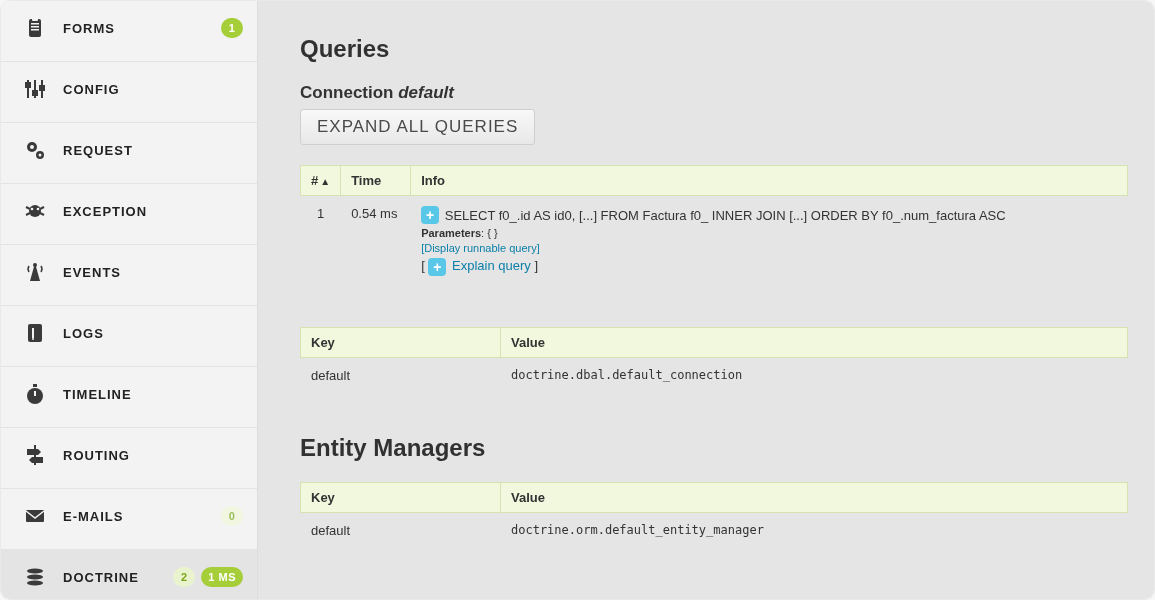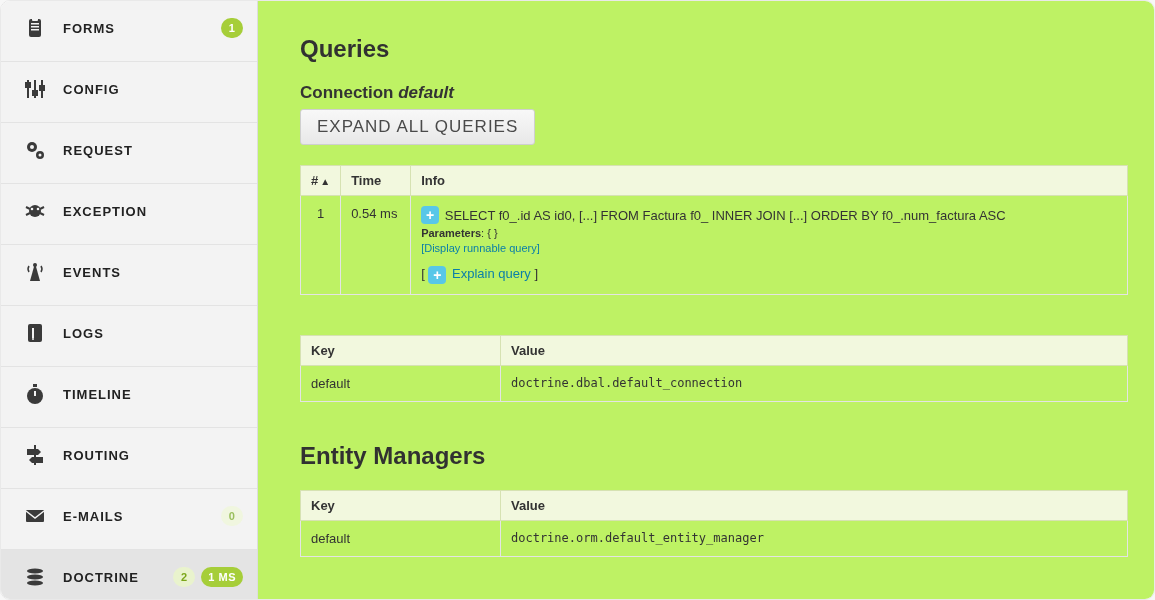--- a/index.html
+++ b/index.html
@@ -8,34 +8,34 @@
   .sidebar { width: 257px; flex: 0 0 257px; background: #f3f3f3; border-right: 1px solid #ddd; }
   .sidebar-item { display: flex; align-items: center; padding: 14px 14px 20px 18px; border-bottom: 1px solid #e3e3e3; cursor: pointer; }
   .sidebar-item.active { background: #e4e4e4; }
   .sidebar-item .icon { width: 32px; height: 26px; flex: 0 0 32px; display: flex; align-items: center; justify-content: center; color: #3a3a3a; }
   .sidebar-item .icon svg { width: 24px; height: 24px; }
   .sidebar-item .label { flex: 1 1 auto; margin-left: 12px; font-weight: 700; letter-spacing: 1px; font-size: 13px; color: #222; text-transform: uppercase; }
   .sidebar-item .badges { display: flex; gap: 6px; }
   .badge { display: inline-flex; align-items: center; justify-content: center; min-width: 22px; height: 20px; padding: 0 7px; border-radius: 10px; background: #a6ce39; color: #fff; font-size: 11px; font-weight: 700; letter-spacing: 0.5px; }
   .badge.hollow { background: #e9f3cd; color: #7ba61a; }
   .badge.zeroish { background: #f0f6df; color: #9abf5c; }
-  .main { flex: 1 1 auto; background: #bef264; overflow: auto; padding: 34px 26px 0 42px; }
+  .main { flex: 1 1 auto; background: #e5e5e5; overflow: auto; padding: 34px 26px 0 42px; }
   h2 { font-size: 24px; font-weight: 700; color: #313131; margin-bottom: 20px; }
   h3 { font-size: 17px; font-weight: 700; margin-bottom: 6px; }
   h3 .conn-name { font-style: italic; font-weight: 700; }
   .btn { display: inline-block; padding: 7px 16px; background: linear-gradient(#f8f8f8,#e8e8e8); border: 1px solid #cfcfcf; border-radius: 3px; font-size: 17px; font-weight: 400; letter-spacing: 1px; color: #4a4a4a; cursor: pointer; }
   table.data { width: 100%; border-collapse: collapse; margin-top: 20px; margin-bottom: 40px; font-size: 13px; }
   table.data th { background: #f2f8de; border: 1px solid #d6e2b2; text-align: left; padding: 7px 10px; font-weight: 700; color: #333; }
   table.data td { border: 1px solid #e4e4e4; padding: 10px; vertical-align: top; }
   .plus-icon { display: inline-flex; align-items: center; justify-content: center; width: 18px; height: 18px; background: #58c7e8; border-radius: 4px; color: #fff; font-weight: 700; font-size: 14px; line-height: 14px; vertical-align: middle; margin-right: 2px; }
   .query-text { display: inline; font-size: 13px; color: #333; vertical-align: middle; }
   .param-line { font-size: 11px; color: #333; margin-top: 3px; }
   .param-line .plabel { font-weight: 600; color: #333; }
   .link-small { font-size: 11px; color: #0a7fa8; text-decoration: none; }
-  .link-row { font-size: 13px; color: #333; margin-top: 12px; }
+  .link-row { font-size: 13px; color: #333; margin-top: 4px; }
   .link-row a { color: #0a7fa8; text-decoration: none; }
   .mono { font-family: Menlo, Consolas, monospace; font-size: 12px; }
   .th-sort::after { content: "▲"; font-size: 10px; margin-left: 2px; }
   .col-num { width: 38px; text-align: center; }
   .col-time { width: 70px; }
 </style>
 </head>
 <body>
 
 <div class="root">

